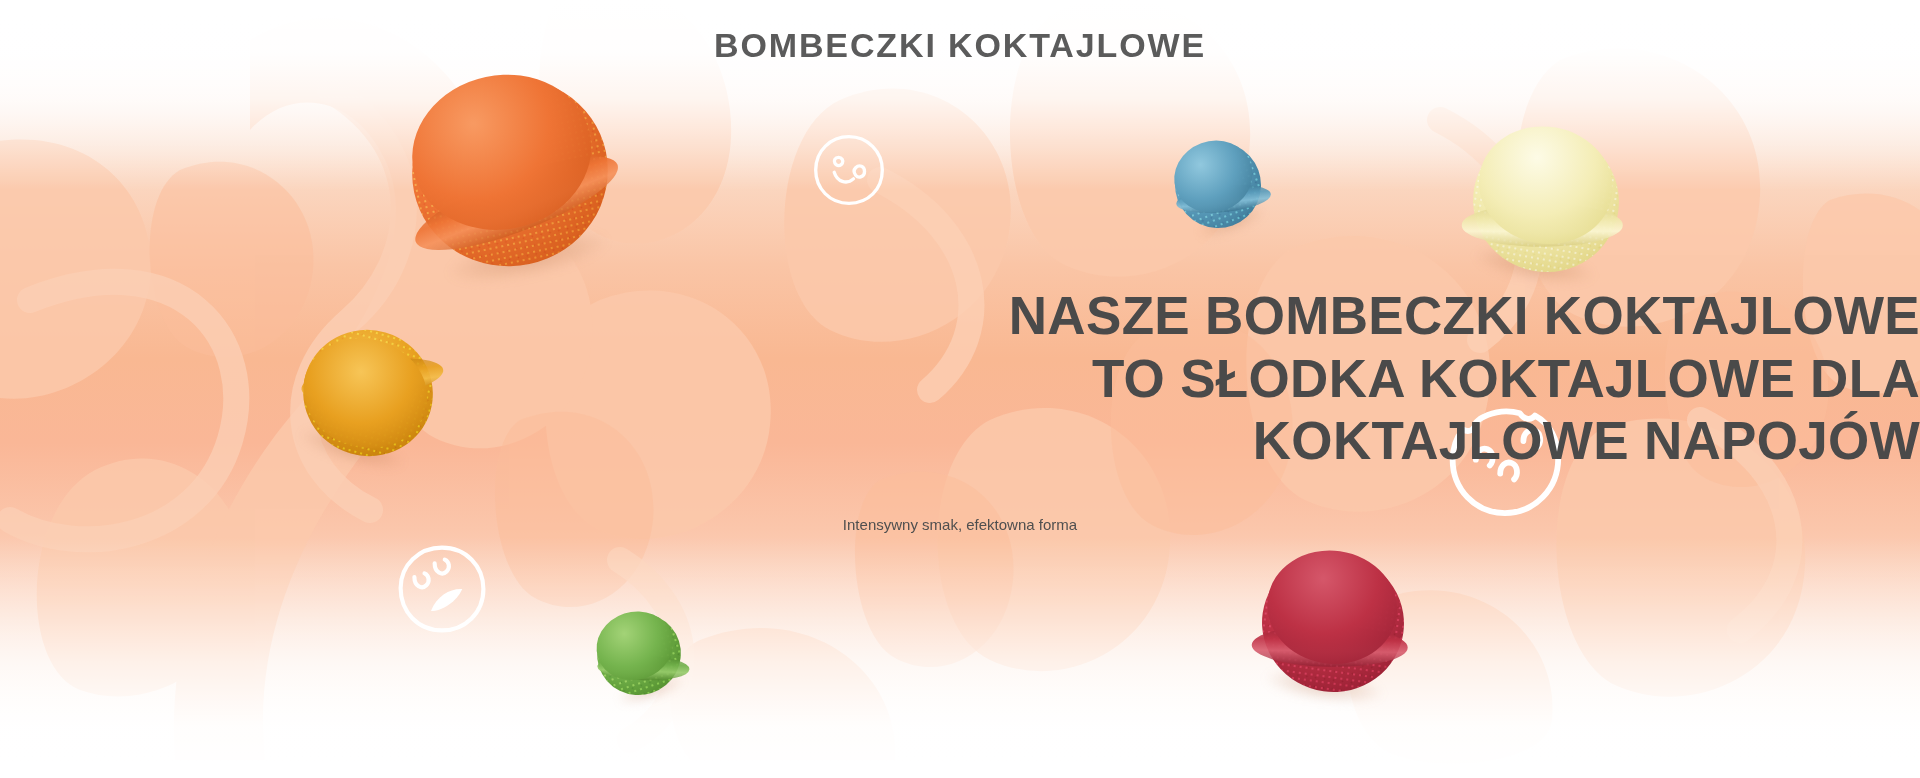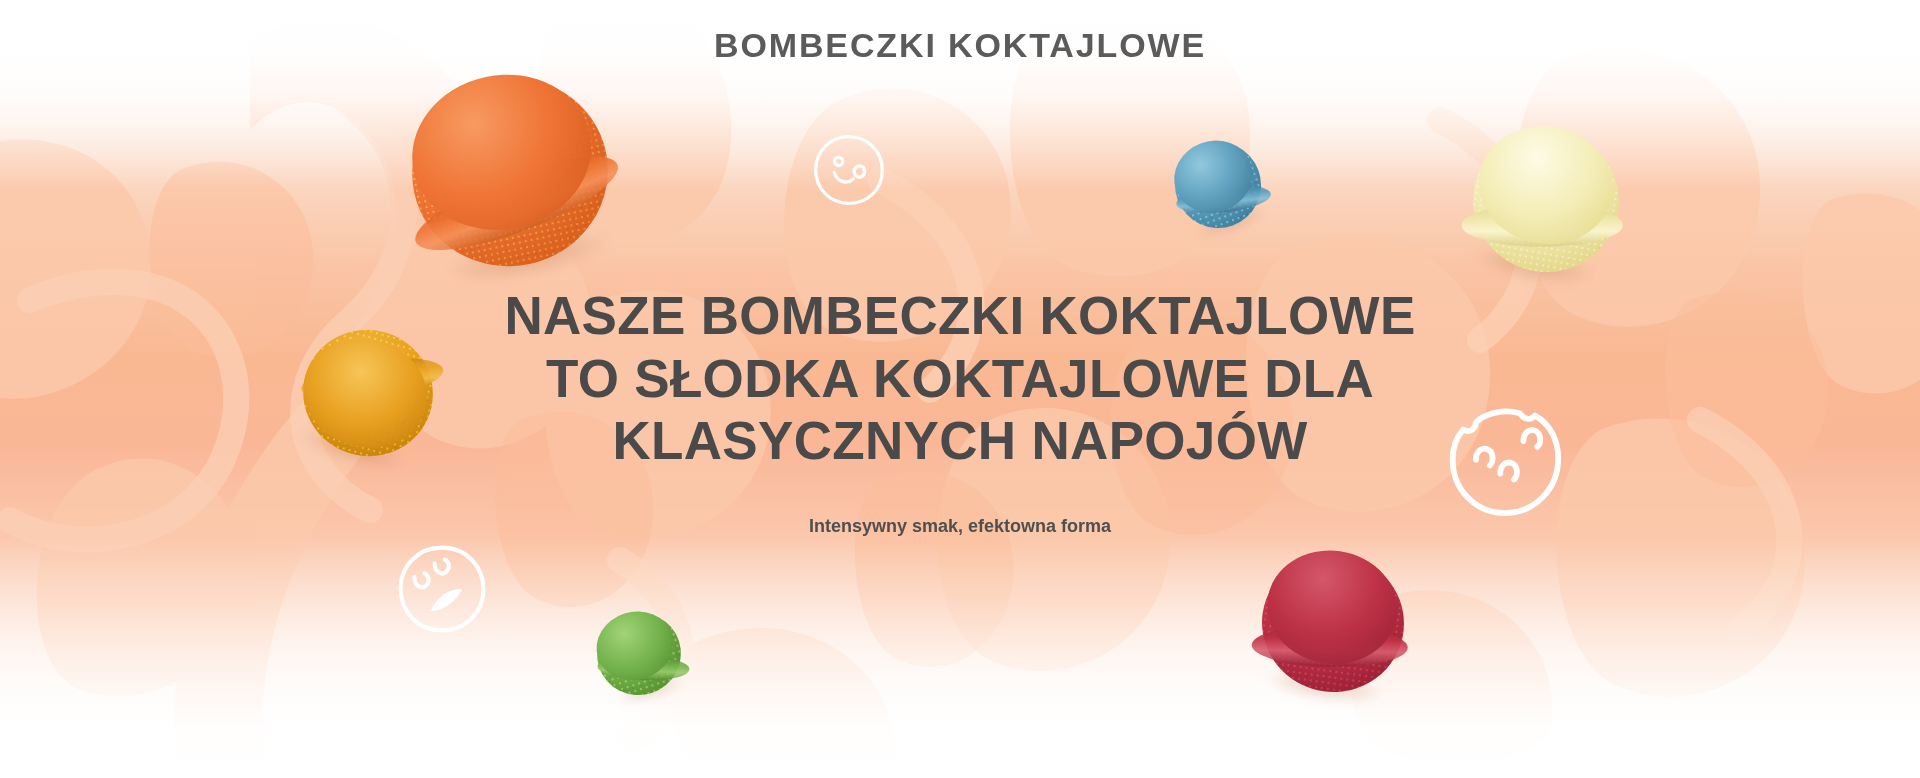--- a/index.html
+++ b/index.html
@@ -85,21 +85,21 @@
     color: #5b5b5b;
     z-index: 30;
     white-space: nowrap;
   }
 
   .headline {
     position: absolute;
     top: 285px;
     left: 0;
     width: 1920px;
-    text-align: center;
+    text-align: right;
     z-index: 30;
   }
   .headline .line {
     display: block;
     font-size: 53px;
     font-weight: 800;
     letter-spacing: 0.006em;
     line-height: 1.18;
     color: #4a4a4a;
     white-space: nowrap;
@@ -108,22 +108,22 @@
   .subhead {
     position: absolute;
     top: 514px;
     left: 0;
     width: 1920px;
     text-align: center;
     z-index: 30;
   }
   .subhead .line {
     display: block;
-    font-size: 18px;
-    font-weight: 700;
+    font-size: 15px;
+    font-weight: 400;
     line-height: 1.42;
     color: #4f4f4f;
     white-space: nowrap;
   }
 
   
   .smiley {
     position: absolute;
     z-index: 20;
   }
@@ -317,20 +317,20 @@
         <path d="M45,60 C45,53 50,49 55,51 C60,53 61,61 57,65"></path>
       </g>
     </svg>
   </div>
 
   <div class="eyebrow">BOMBECZKI KOKTAJLOWE</div>
 
   <div class="headline">
     <span class="line">NASZE BOMBECZKI KOKTAJLOWE</span>
     <span class="line">TO SŁODKA KOKTAJLOWE DLA</span>
-    <span class="line">KLASYCZNYCH NAPOJÓW</span>
+    <span class="line">KOKTAJLOWE NAPOJÓW</span>
   </div>
 
   <div class="subhead">
     <span class="line">Intensywny smak, efektowna forma</span>
   </div>
 
 </div>
 
 </body></html>

